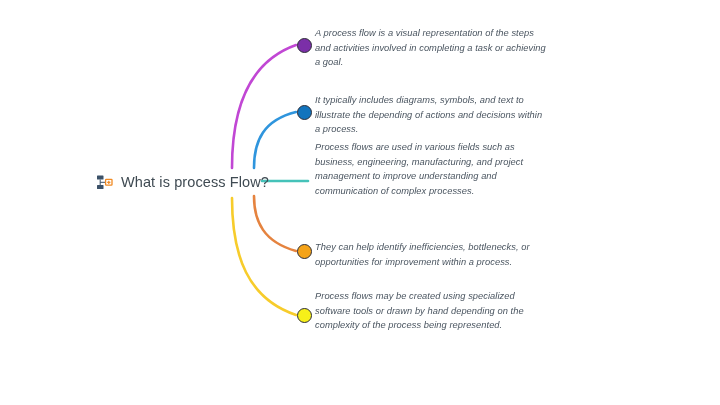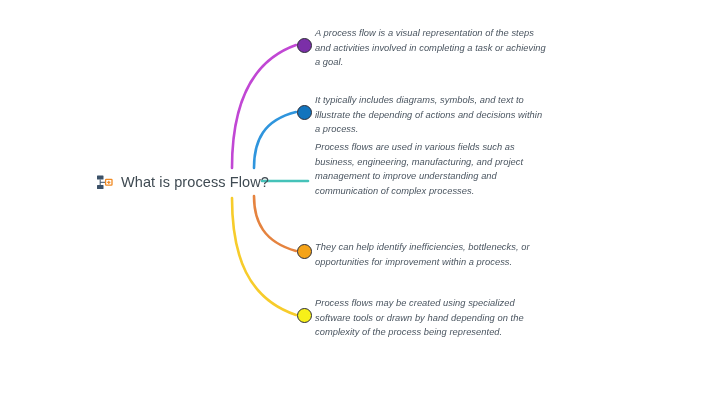--- a/index.html
+++ b/index.html
@@ -107,15 +107,15 @@
 
   <div class="branch-dot" id="d1" style="left: 297px; top: 105px; background: rgb(18, 116, 189); border-color: rgb(46, 46, 56);"></div>
   <div class="branch-text" id="t1" style="left: 315px; top: 93px;">It typically includes diagrams, symbols, and text to illustrate the depending of actions and decisions within a process.</div>
 
   <div class="branch-text" id="t2" style="left: 315px; top: 140px;">Process flows are used in various fields such as business, engineering, manufacturing, and project management to improve understanding and communication of complex processes.</div>
 
   <div class="branch-dot" id="d3" style="left: 297px; top: 244px; background: rgb(245, 163, 24); border-color: rgb(46, 46, 56);"></div>
   <div class="branch-text" id="t3" style="left: 315px; top: 232px; margin-top: 8px;">They can help identify inefficiencies, bottlenecks, or opportunities for improvement within a process.</div>
 
   <div class="branch-dot" id="d4" style="left: 297px; top: 308px; background: rgb(247, 240, 25); border-color: rgb(46, 46, 56);"></div>
-  <div class="branch-text" id="t4" style="left: 315px; top: 296px;">Process flows may be created using specialized software tools or drawn by hand depending on the complexity of the process being represented.</div>
+  <div class="branch-text" id="t4" style="left: 315px; top: 289px;">Process flows may be created using specialized software tools or drawn by hand depending on the complexity of the process being represented.</div>
 
 </div>
 
 </body></html>

